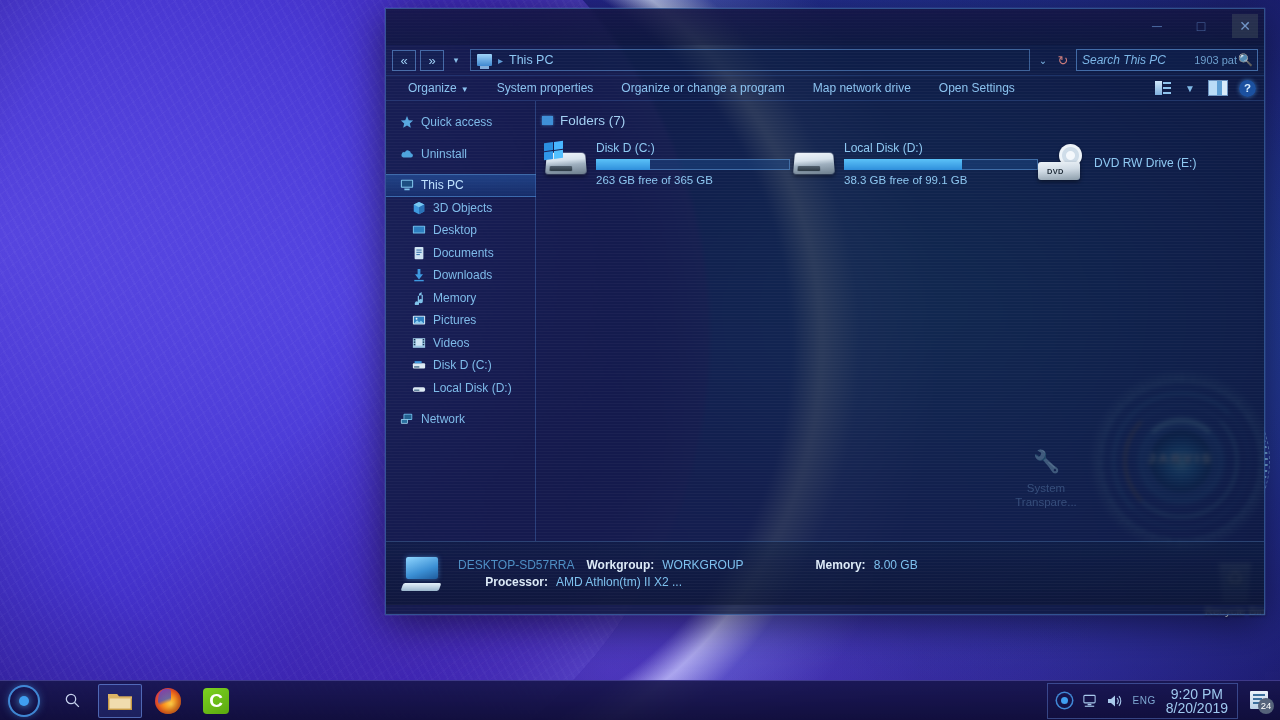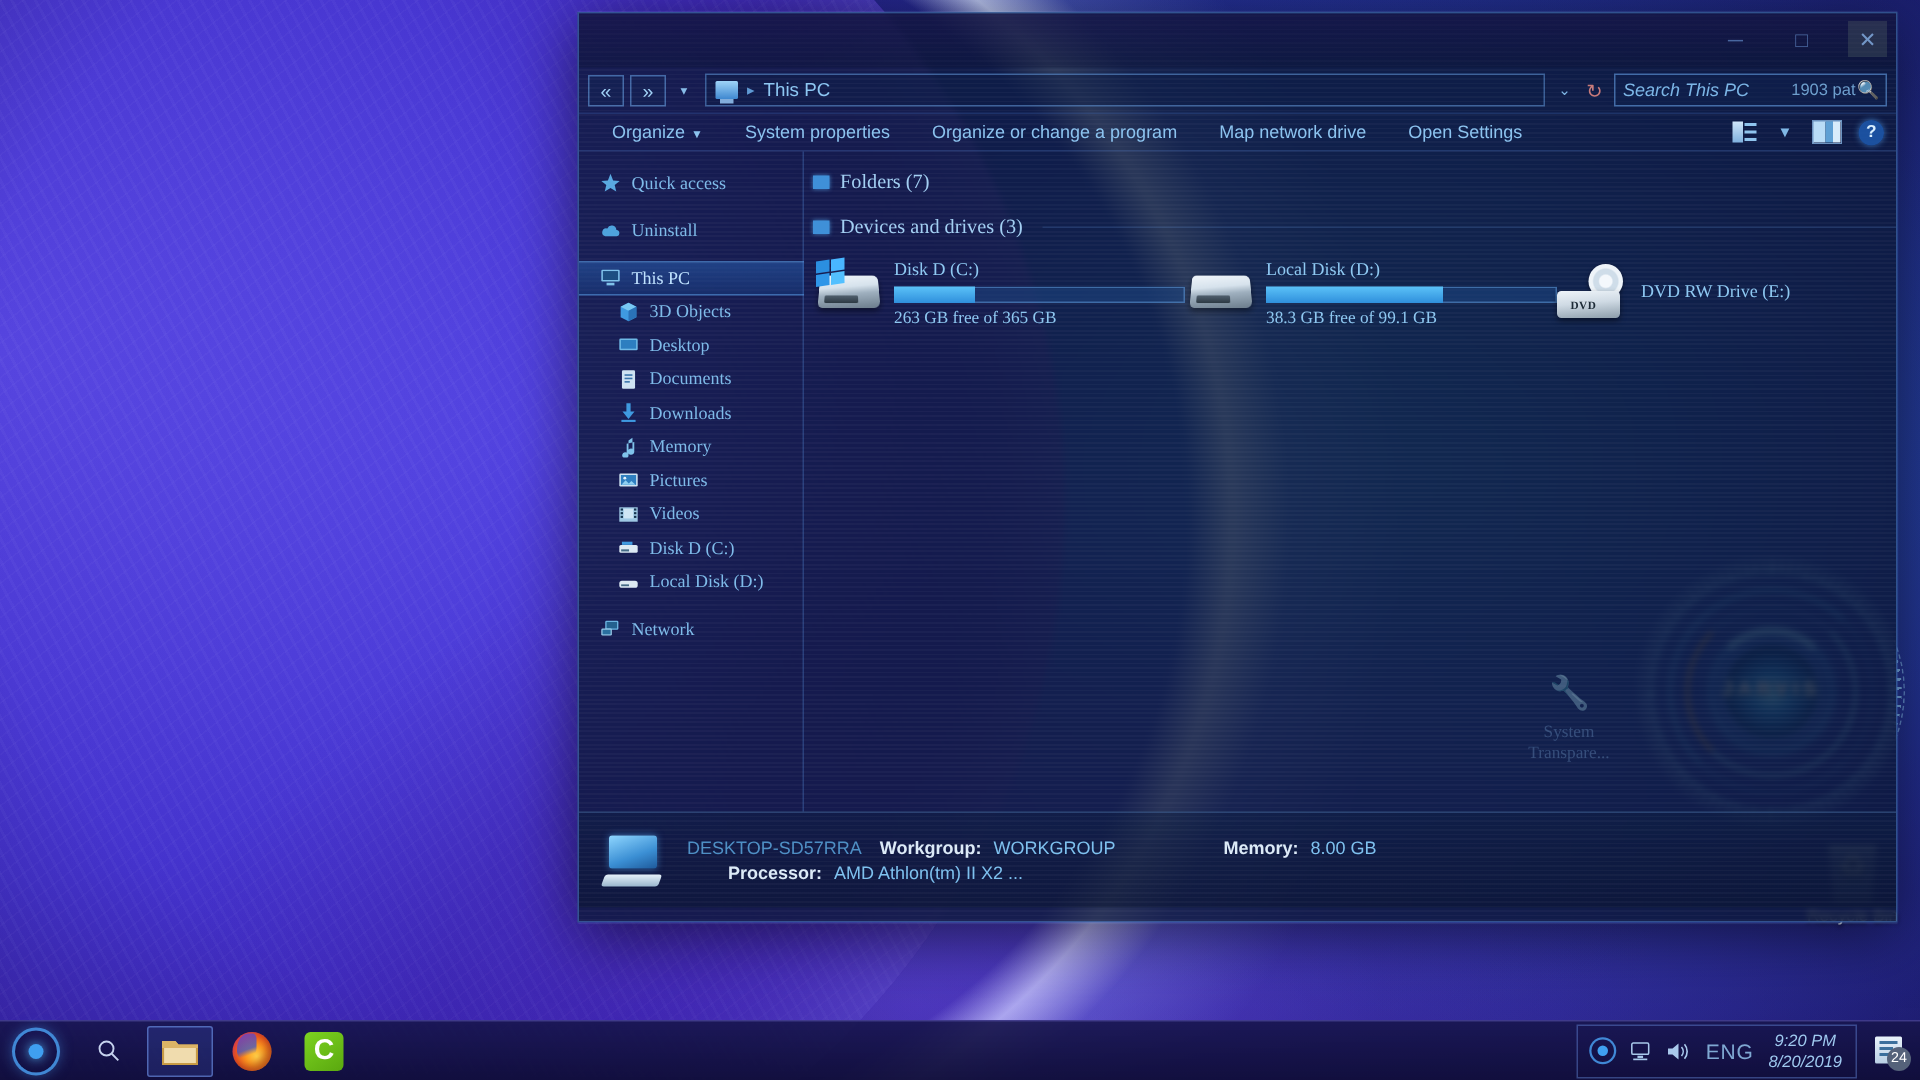--- a/index.html
+++ b/index.html
@@ -200,21 +200,21 @@
   .pane-ic i { display:block; height:100%; }
   .pane-ic i:nth-child(1){ width:42%; background:#b9dcf7; }
   .pane-ic i:nth-child(2){ width:30%; background:#5e9fd4; }
   .pane-ic i:nth-child(3){ width:28%; background:#d8ecfb; }
   .helpbtn {
     width: 17px; height: 17px; border-radius: 50%; background: rgba(30,90,175,0.85);
     color: #d8eeff; font-size: 11.5px; font-weight: bold; text-align:center; line-height: 17px;
     cursor: pointer; box-shadow: 0 0 4px rgba(90,170,250,0.6);
   }
 
-  .body { display:flex; height: 440px; font-family: Liberation Serif, serif; }
+  .body { display:flex; height: 440px; }
   .sidebar { width: 150px; padding-top: 10px; position: relative; }
   .sbitem {
     height: 22.5px; display:flex; align-items:center; gap: 7px; padding-left: 14px;
     font-size: 12px; color: #7fbbe9; cursor: pointer; white-space: nowrap;
   }
   .sbitem.indent { padding-left: 26px; }
   .sbitem.sel {
     background: linear-gradient(180deg, rgba(40,95,175,0.55), rgba(25,65,135,0.45));
     border-top: 1px solid rgba(110,180,245,0.45);
     border-bottom: 1px solid rgba(110,180,245,0.35);
@@ -352,22 +352,22 @@
     background: linear-gradient(145deg,#7dd321 0%, #5aa80f 100%);
     color: #ffffff; font-size: 19px; font-weight: bold; line-height: 25px; text-align:center;
     font-family: "Liberation Sans", sans-serif; }
   .tray { margin-left: auto; display:flex; align-items:center; gap: 10px; padding-right: 6px; }
   .trayframe { display:flex; align-items:center; gap: 10px; padding: 3px 9px;
                border: 1px solid rgba(110,150,235,0.40); }
   .tray-ic { color:#a9c9ec; font-size: 13px; cursor:pointer; }
   .tray-cortana { width: 15px; height: 15px; border-radius:50%;
                   box-shadow: 0 0 0 1.5px rgba(70,150,230,0.9); position:relative; }
   .tray-cortana::after { content:''; position:absolute; inset:4px; border-radius:50%; background:#3f9ff0; }
-  .tray-lang { color:#7fa8d2; font-size: 14px; letter-spacing:.5px; }
-  .clock { text-align:center; color:#9fc9ef; font-size: 11px; line-height: 14px; cursor:pointer;font-style:italic; }
+  .tray-lang { color:#7fa8d2; font-size: 10px; letter-spacing:.5px; }
+  .clock { text-align:center; color:#9fc9ef; font-size: 14px; line-height: 14px; cursor:pointer; }
   .notif { position: relative; width: 26px; height: 26px; cursor:pointer; }
   .notif .sheet { position:absolute; left:2px; top:3px; width:18px; height:18px;
                   background: linear-gradient(180deg,#e9f2fb,#b9cfe4); border-radius:1px; }
   .notif .sheet i { position:absolute; left:3px; height:2px; background:#3b6f9c; }
   .notif .sheet i:nth-child(1){ top:3px; width:12px; }
   .notif .sheet i:nth-child(2){ top:7px; width:9px; }
   .notif .sheet i:nth-child(3){ top:11px; width:12px; }
   .notif .badge { position:absolute; right:0; bottom:0; width:16px; height:16px; border-radius:50%;
                   background:#55627a; color:#fff; font-size:9.5px; line-height:16px; text-align:center; }
 </style>
@@ -567,25 +567,20 @@
       </div>
       <div class="vline"></div>
     </div>
 
     <div class="content">
       <div class="group">
         <div class="gchev"></div>
         <div class="gtitle">Folders (7)</div>
       </div>
 
-      <div class="group" style="margin-top:14px">
-        <div class="gchev"></div>
-        <div class="gtitle">Devices and drives (3)</div>
-        <div class="grule"></div>
-      </div>
 
       <div class="drives">
 
         <div class="drive">
           <div class="dico">
             <div class="hdd"></div>
             <div class="winflag">
                 <i></i>
                 <i></i>
                 <i></i>

